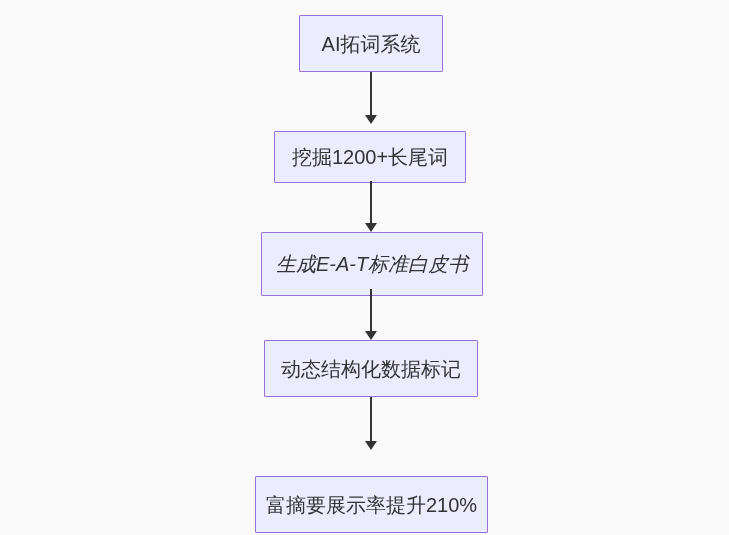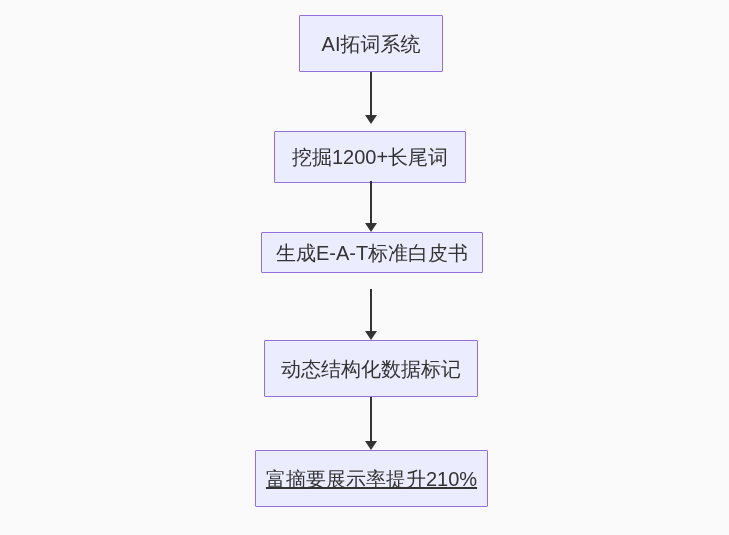--- a/index.html
+++ b/index.html
@@ -30,23 +30,23 @@
     color: var(--text);
     font-size: 20px;
     display: flex;
     align-items: center;
     justify-content: center;
     text-align: center;
     line-height: 1.2;
   }
   .n1{ left:299px; top:15px;  width:144px; height:57px; }
   .n2{ left:274px; top:113px; width:192px; height:52px;margin-top:18px; }
-  .n3{ left:261px; top:232px; width:222px; height:41px; }
+  .n3{ left:261px; top:232px; width:222px; height:64px;font-style:italic; }
   .n4{ left:264px; top:340px; width:214px; height:57px; }
-  .n5{ left:255px; top:450px; width:233px; height:57px;text-decoration:underline; }
+  .n5{ left:255px; top:476px; width:233px; height:57px; }
 
   .edge{
     position: absolute;
     width: 14px;
     margin-left: -7px;
     left: 371px;
   }
   .e1{ top:72px;  height:52px; }
   .e2{ top:181px; height:51px; }
   .e3{ top:289px; height:51px; }

